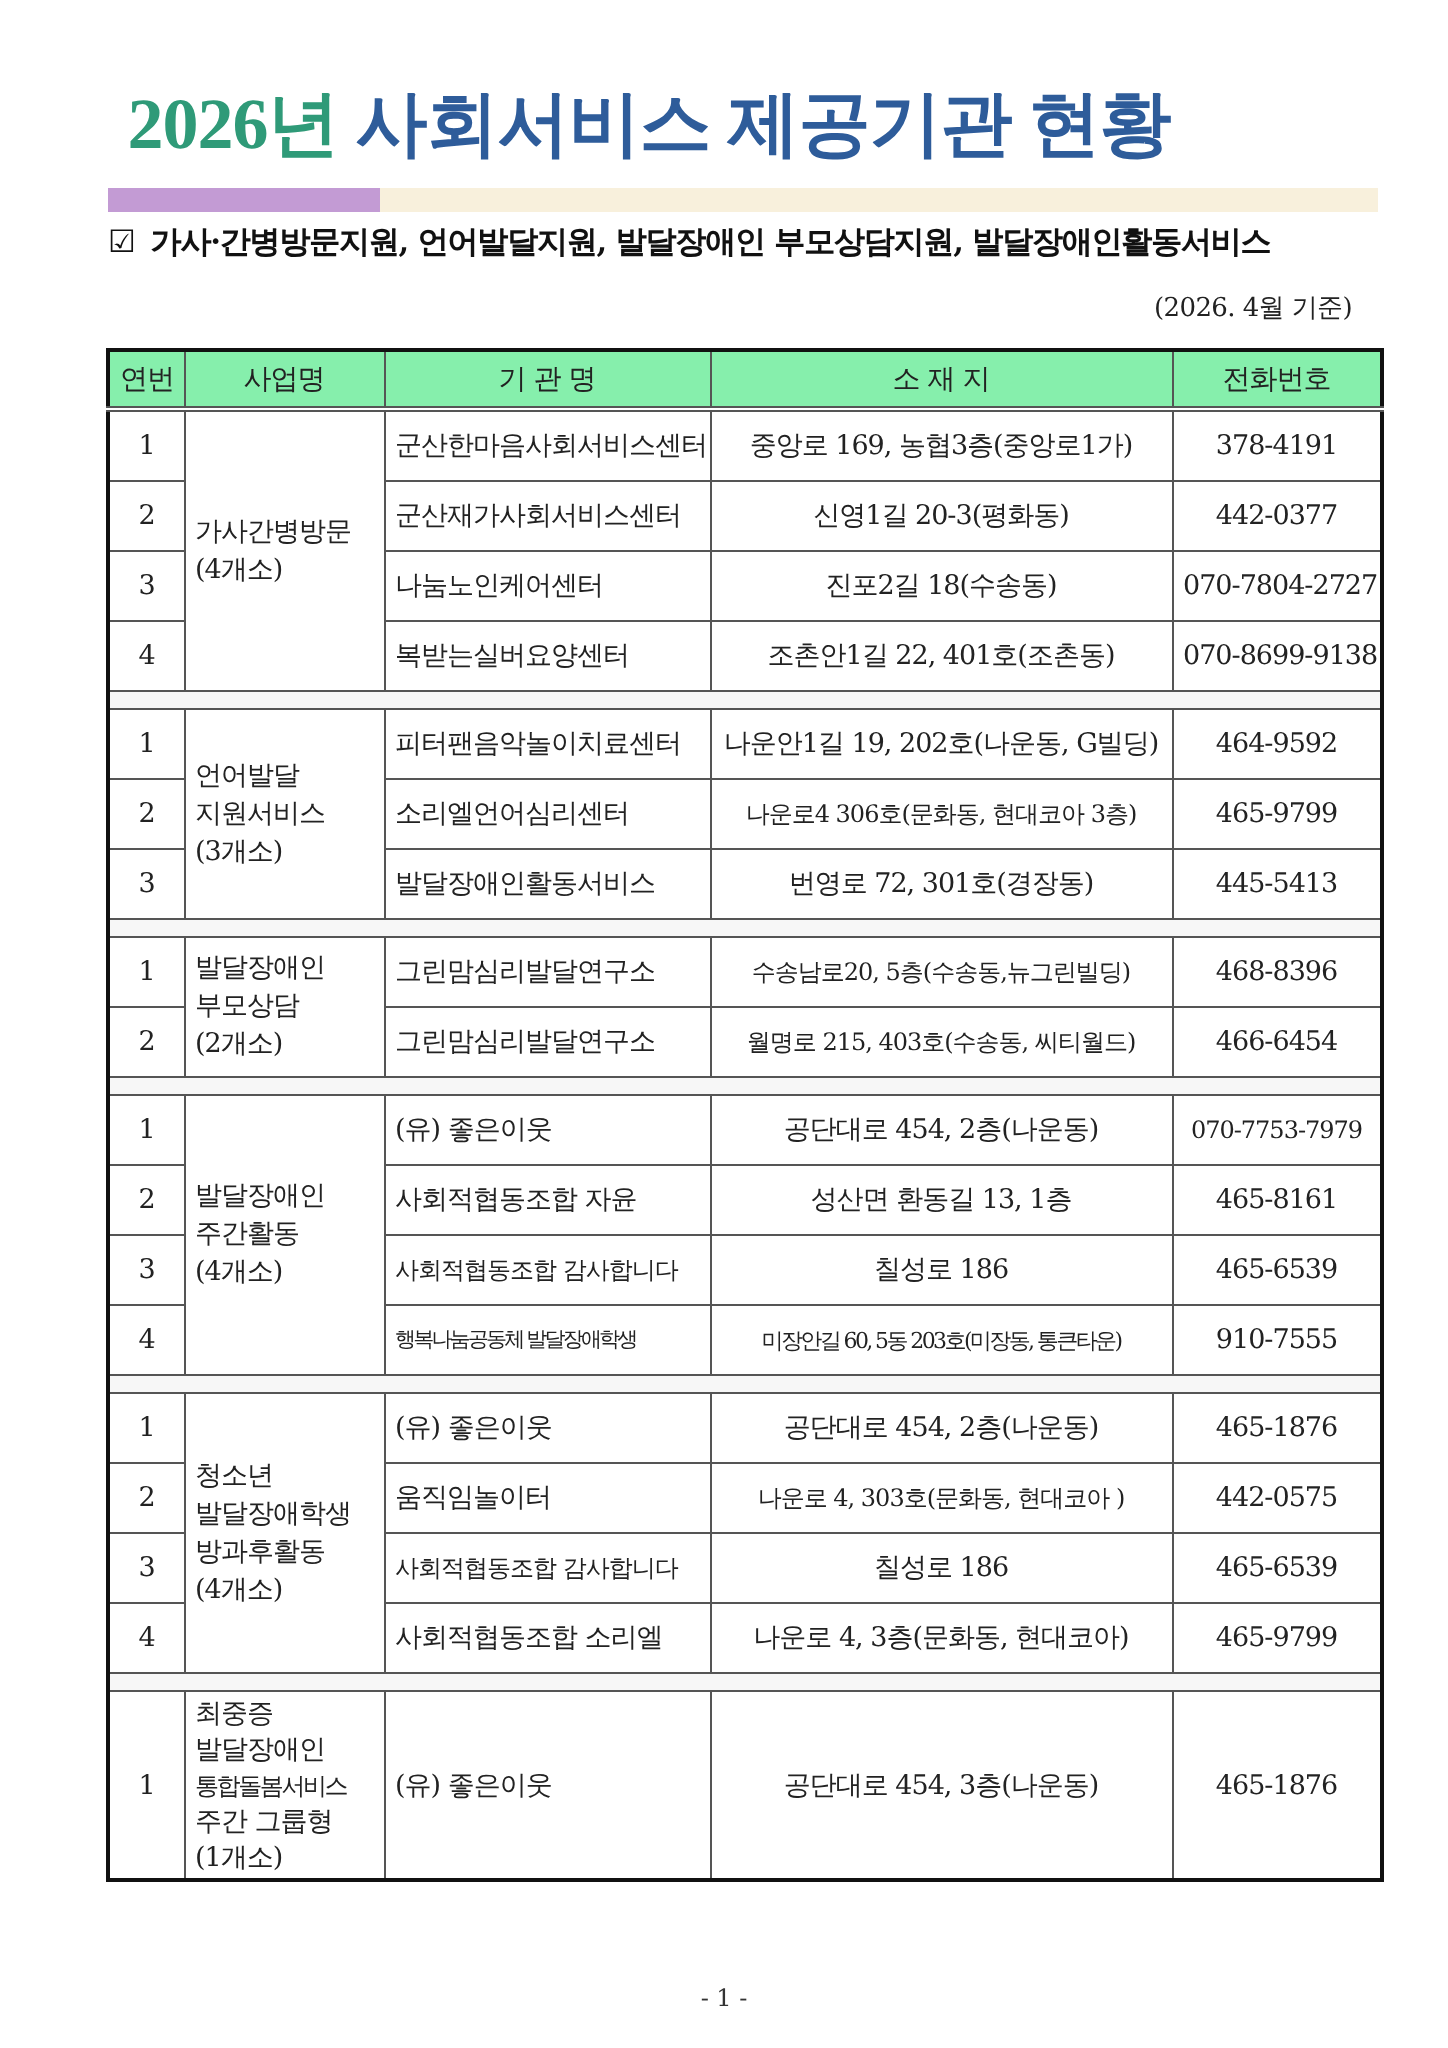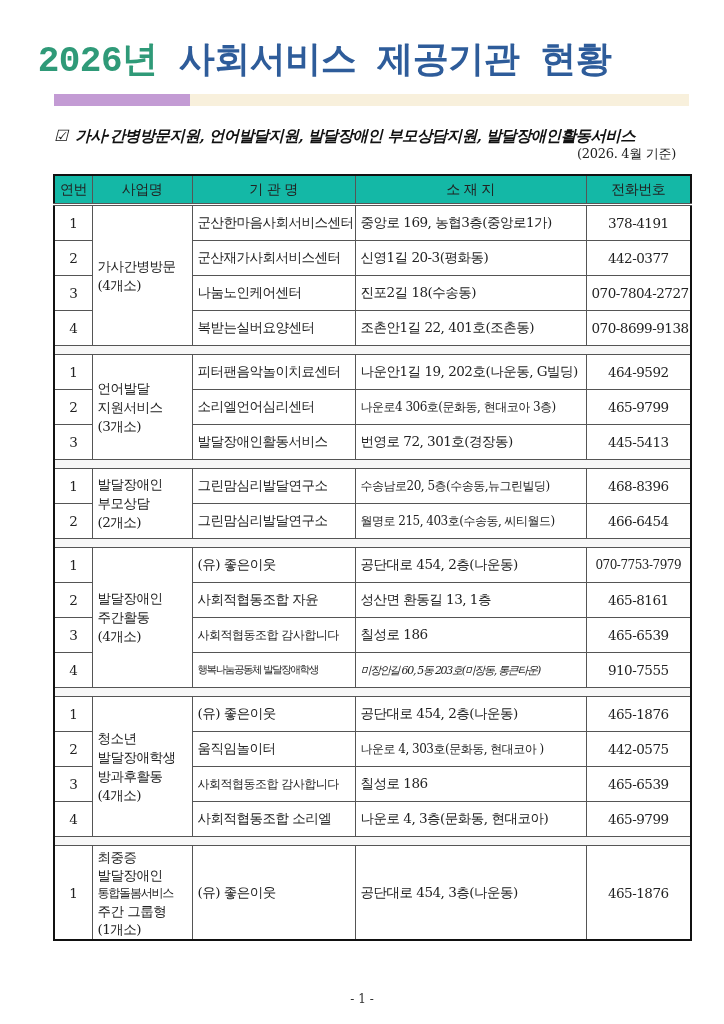--- a/index.html
+++ b/index.html
@@ -14,21 +14,21 @@
     overflow: hidden;
     font-family: "DejaVu Sans", "Liberation Sans", sans-serif;
     color: #222222;
   }
   .title {
     position: absolute;
     left: 0;
     top: 38px;
     width: 649px;
     text-align: center;
-    font-family: Liberation Mono, monospace;
+    font-family: Liberation Serif, serif;
     font-weight: bold;
     font-size: 36px;
     letter-spacing: -0.5px;
     line-height: 48px;
     white-space: nowrap;
   }
   .title .year { color: #2f9a78; }
   .title .rest { color: #2e5c9a; }
 
   .bar {
@@ -43,29 +43,28 @@
   }
   .bar-right {
     left: 190px;
     width: 499px;
     background: #f8f0dc;
   }
 
   .subtitle {
     position: absolute;
     left: 54px;
-    top: 125px;
+    top: 110px;
     font-family: "DejaVu Serif", serif;
     font-weight: bold;
     font-size: 15.5px;
     line-height: 22px;
     color: #111111;
     white-space: nowrap;
     letter-spacing: -0.6px;
-    font-style: italic;
   }
   .subtitle .check {
     display: inline-block;
     margin-right: 8px;
     font-weight: normal;
   }
 
   .basedate {
     position: absolute;
     right: 48px;
@@ -89,32 +88,32 @@
     color: #222;
   }
   table.grid td, table.grid th {
     border: 1px solid #555;
     padding: 0 5px;
     overflow: hidden;
     white-space: nowrap;
     letter-spacing: -0.5px;
   }
   table.grid th {
-    background: #14b8a6;
+    background: #86efac;
     font-family: "DejaVu Sans", sans-serif;
     font-weight: normal;
     font-size: 14px;
     height: 27px;
     border-bottom: 3px double #555;
     text-align: center;
   }
   td.num { text-align: center; }
   td.cat { text-align: left; line-height: 19px; white-space: normal !important; }
   td.name { text-align: left; }
-  td.addr { text-align: left; }
+  td.addr { text-align: center; }
   td.phone { text-align: center; }
   tr.row td { height: 34px; }
   tr.sep td {
     height: 8px;
     padding: 0;
     background: #f7f7f7;
     border-left: none;
     border-right: none;
   }
   tr.sep td.first { border-left: 1px solid #555; }
@@ -267,21 +266,21 @@
     </tr>
     <tr class="row">
       <td class="num">3</td>
       <td class="name cond">사회적협동조합 감사합니다</td>
       <td class="addr">칠성로 186</td>
       <td class="phone">465-6539</td>
     </tr>
     <tr class="row">
       <td class="num">4</td>
       <td class="name cond" style="font-size:10.5px;letter-spacing:-1.4px;">행복나눔공동체 발달장애학생</td>
-      <td class="addr cond" style="font-size:11px;letter-spacing:-1.3px;font-style:italic;">미장안길 60, 5동 203호(미장동, 통큰타운)</td>
+      <td class="addr cond" style="font-size:11px;letter-spacing:-1.3px;">미장안길 60, 5동 203호(미장동, 통큰타운)</td>
       <td class="phone">910-7555</td>
     </tr>
     <tr class="sep">
         <td class="first" colspan="5"></td>
       </tr>
 
     <tr class="row">
       <td class="num">1</td>
       <td class="cat" rowspan="4">
         <div>청소년</div>

